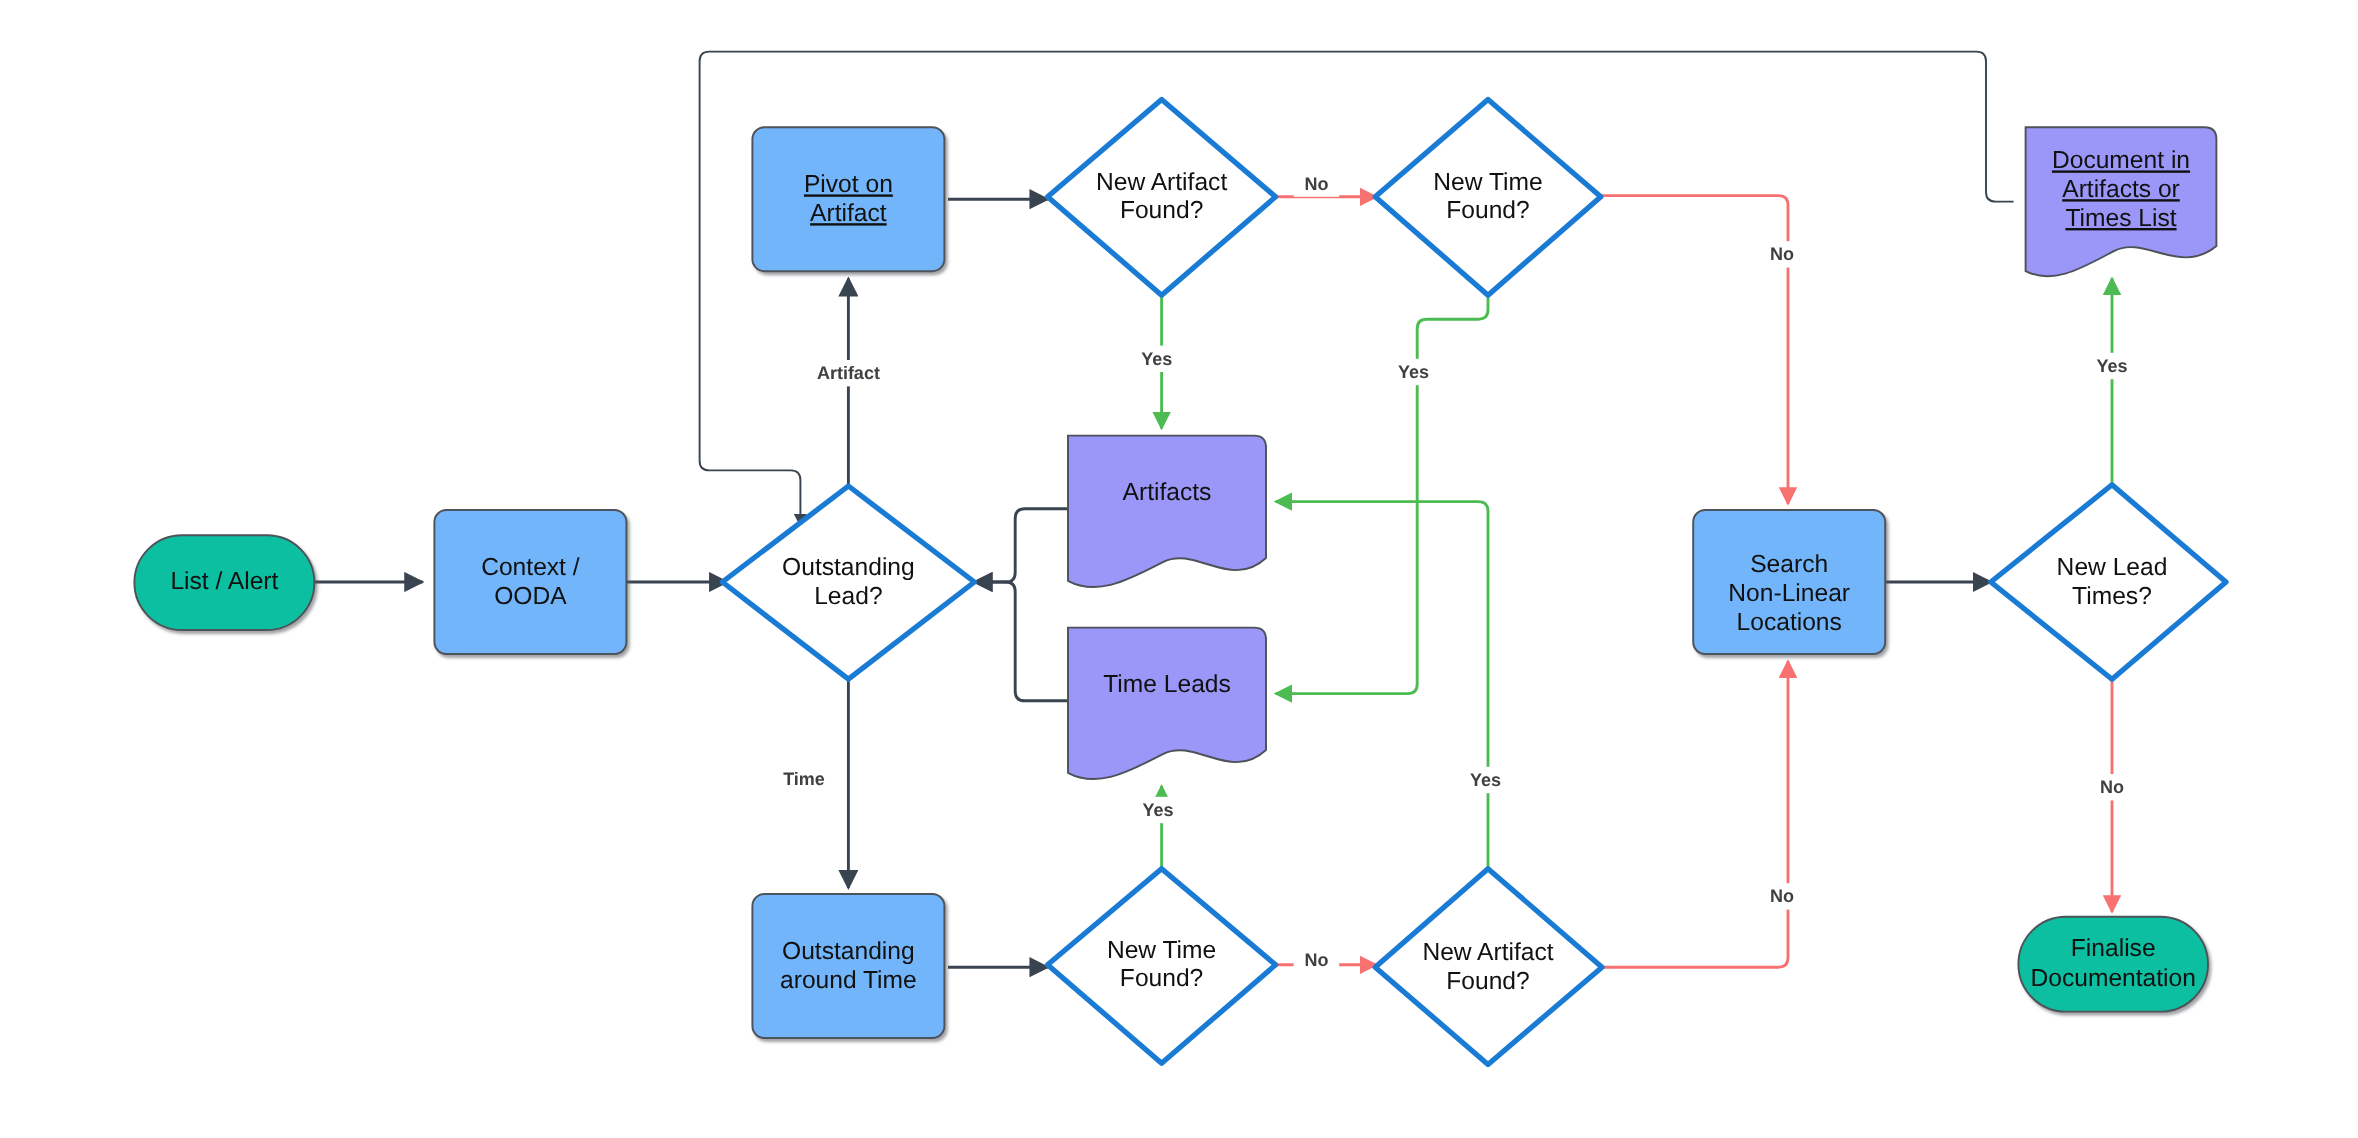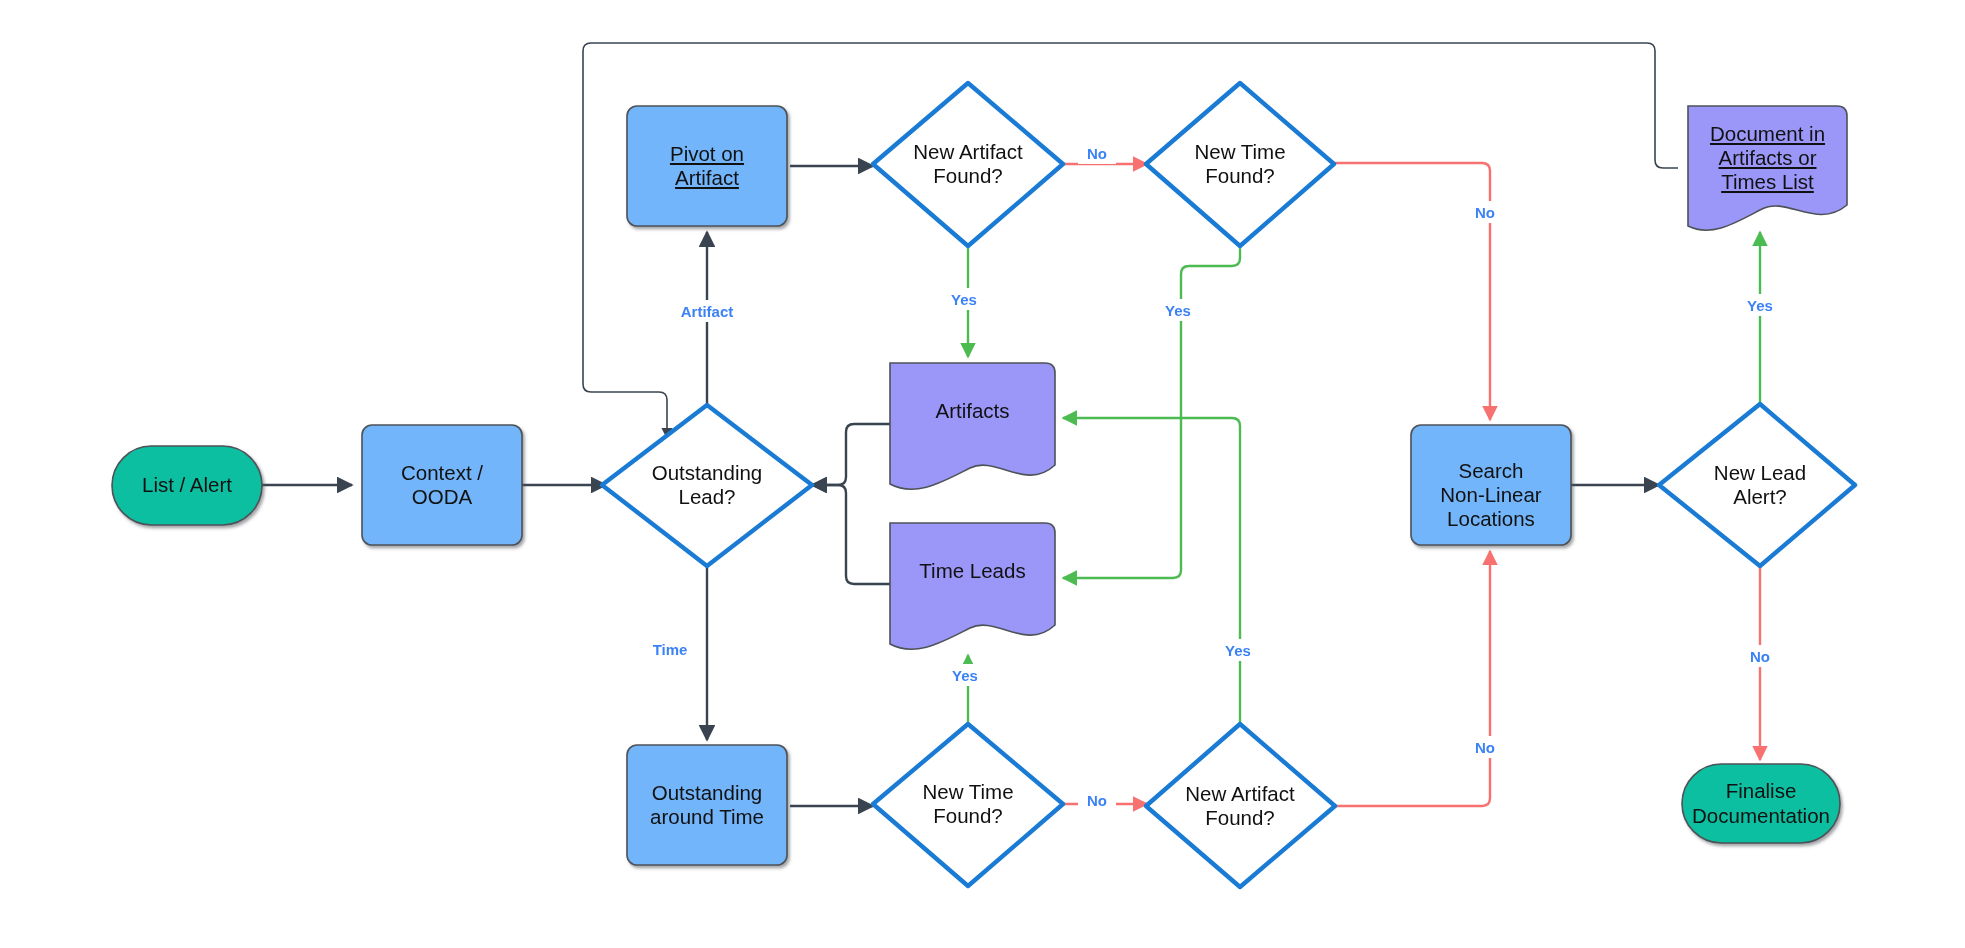--- a/index.html
+++ b/index.html
@@ -37,21 +37,21 @@
   }
   .lbl-20 { font-size: 20.5px; }
   .edge-label {
     position: absolute;
     display: flex;
     align-items: center;
     justify-content: center;
     text-align: center;
     font-size: 15px;
     font-weight: bold;
-    color: #3b82f6;
+    color: #404040;
     background: #ffffff;
     pointer-events: none;
   }
 </style>
 </head>
 <body>
 
 <div id="canvas">
 
   <svg viewBox="0 0 1965 948" xmlns="http://www.w3.org/2000/svg">
@@ -201,21 +201,21 @@
 Found?</div>
 
   <div class="node-label lbl-20" style="left:1147px; top:746px; width:186px; height:120px;">New Artifact
 Found?</div>
 
   <div class="node-label lbl-20" style="left:1411px; top:425px; width:160px; height:140px;">Search
 Non-Linear
 Locations</div>
 
   <div class="node-label lbl-20" style="left:1667px; top:425px; width:186px; height:120px;">New Lead
-Alert?</div>
+Times?</div>
 
   <div class="node-label lbl-20" style="left:1688px; top:108px; width:159px; height:100px;text-decoration:underline;">Document in
 Artifacts or
 Times List</div>
 
   <div class="node-label lbl-20" style="left:1678px; top:764px; width:166px; height:79px;">Finalise
 Documentation</div>
 
   <div class="edge-label" style="left:665px; top:300px; width:84px; height:22px;">Artifact</div>
 

